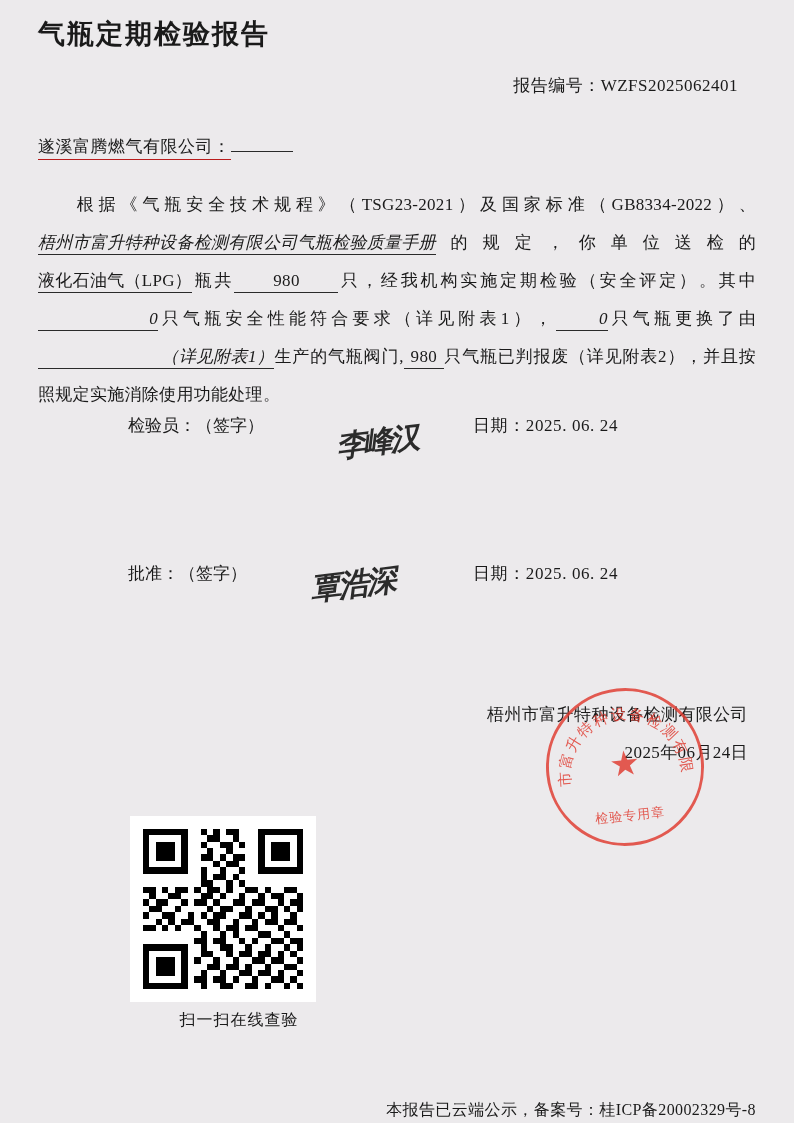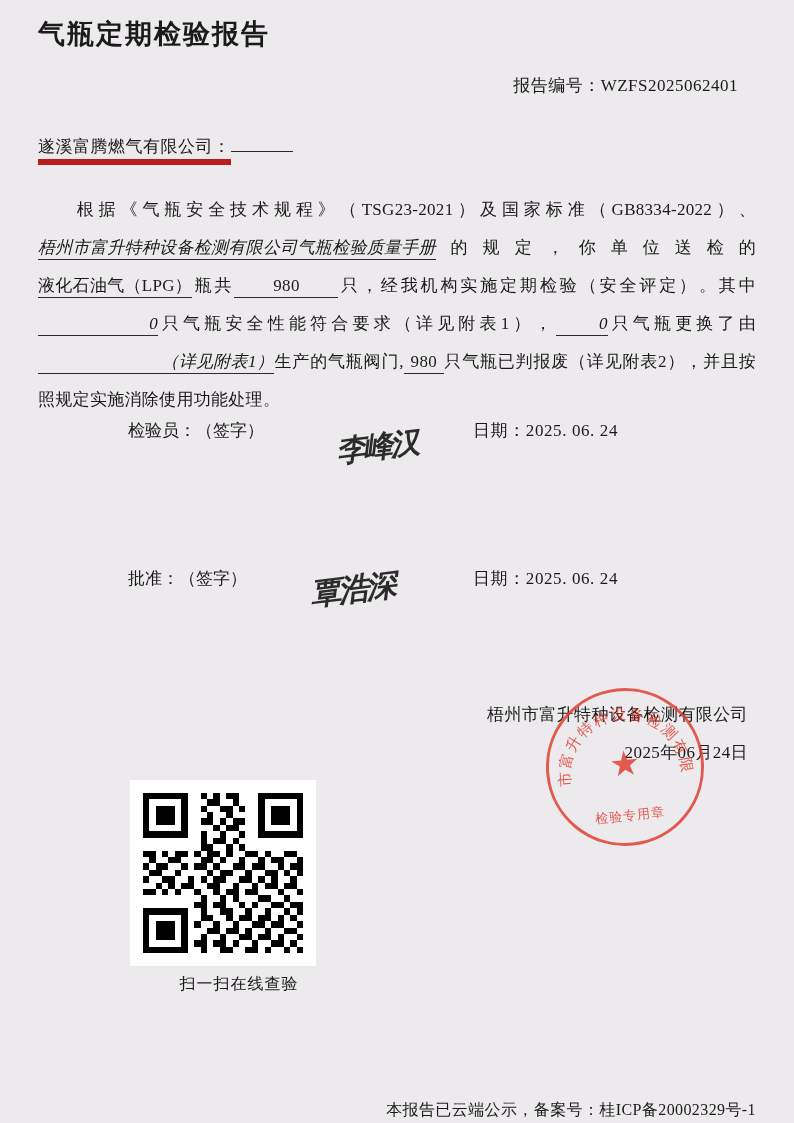--- a/index.html
+++ b/index.html
@@ -35,21 +35,21 @@
     margin-top: 22px;
     padding-right: 18px;
     letter-spacing: 0.5px;
   }
   .addressee {
     margin-top: 38px;
     font-size: 17px;
     letter-spacing: 0.5px;
   }
   .addressee .ul {
-    border-bottom: 6px solid #b91c1c;
+    border-bottom: 1px solid #b91c1c;
     display: inline-block;
     padding-bottom: 1px;
   }
   .addressee .blankpad {
     display: inline-block;
     width: 62px;
     border-bottom: 1px solid #2a2a2a;
   }
   .body-text {
     margin-top: 26px;
@@ -162,21 +162,21 @@
   .seal-arc text {
     font-family: "DejaVu Sans", "Liberation Sans", sans-serif;
     font-size: 15px;
     fill: #e03a2f;
     letter-spacing: 2px;
   }
 
   .qr-wrap {
     position: absolute;
     left: 130px;
-    top: 764px;
+    top: 800px;
     width: 218px;
     text-align: center;
   }
   .qr {
     width: 186px;
     height: 186px;
     background: #fff;
     padding: 0;
     box-sizing: border-box;
     display: block;
@@ -392,15 +392,15 @@
           <rect x="13" y="9" width="2" height="1"></rect>
           <rect x="16" y="9" width="1" height="1"></rect>
         <rect x="11" y="10" width="2" height="1"></rect>
           <rect x="15" y="10" width="1" height="1"></rect>
           <rect x="17" y="10" width="1" height="1"></rect>
       </g>
     </svg>
     <div class="qr-caption">扫一扫在线查验</div>
   </div>
 
-  <div class="footer">本报告已云端公示，备案号：桂ICP备20002329号-1</div>
+  <div class="footer">本报告已云端公示，备案号：桂ICP备20002329号-8</div>
 
 </div>
 
 </body></html>

